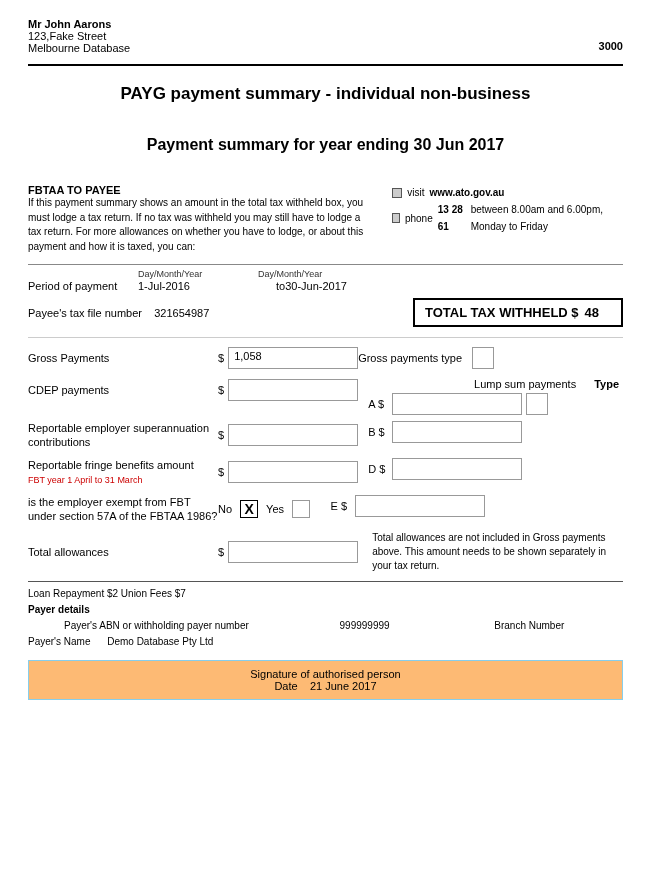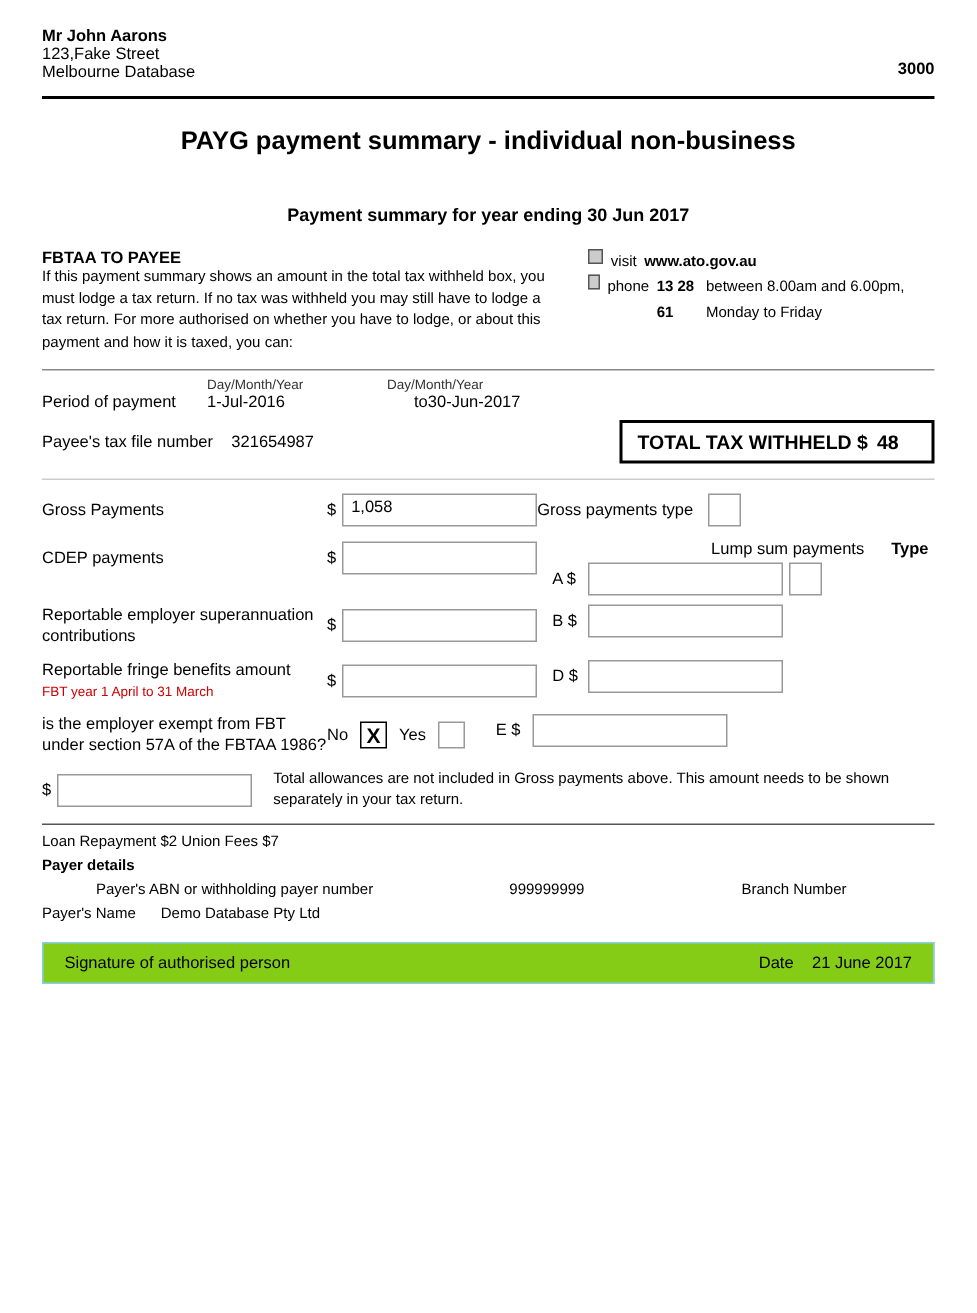--- a/index.html
+++ b/index.html
@@ -29,35 +29,35 @@
     }
     .main-title {
       text-align: center;
       font-size: 17px;
       font-weight: bold;
       margin: 18px 0 18px 0;
     }
     .payment-summary-year {
       text-align: center;
       font-weight: bold;
-      font-size: 12px;
-      margin-bottom: 8px;
+      font-size: 16px;
+      margin-bottom: 22px;
     }
     .notice-section {
       display: flex;
       gap: 18px;
       margin-bottom: 10px;
     }
     .notice-left { flex: 1.5; }
     .notice-title { font-weight: bold; font-size: 11px; }
     .notice-body { font-size: 10px; line-height: 1.45; }
     .notice-right { flex: 1; font-size: 10px; line-height: 1.7; }
     .notice-right .visit-row, .notice-right .phone-row {
       display: flex;
-      align-items: flex-start;
+      align-items: center;
       gap: 5px;
     }
     .checkbox-small {
       display: inline-block;
       width: 10px; height: 10px;
       border: 1px solid #555;
       background: #ccc;
       vertical-align: middle;
     }
     hr.section-rule {
@@ -196,27 +196,28 @@
       line-height: 1.6;
     }
     .footer-info .payer-details-title { font-weight: bold; }
     .footer-row {
       display: flex;
       gap: 44px;
       margin-left: 36px;
     }
     .signature-box {
       border: 1px solid #87CEEB;
-      background: #84cc16;
+      background: #fdba74;
       display: flex;
       align-items: center;
       justify-content: space-between;
       padding: 7px 14px;
       margin-top: 10px;
       font-size: 11px;
+      flex-direction: column;
     }
     .gross-type-box {
       border: 1px solid #999;
       width: 22px; height: 22px;
       display: inline-block;
       vertical-align: middle;
     }
     .period-labels-row {
       display: flex;
       margin-bottom: 1px;
@@ -254,21 +255,21 @@
 
 <div style="height:14px;"></div>
 
 <div class="payment-summary-year">Payment summary for year ending  30 Jun 2017</div>
 
 <div style="height:8px;"></div>
 
 <div class="notice-section">
   <div class="notice-left">
     <div class="notice-title">FBTAA TO PAYEE</div>
-    <div class="notice-body">If this payment summary shows an amount in the total tax withheld box, you must lodge a tax return. If no tax was withheld you may still have to lodge a tax return. For more authorised on whether you have to lodge, or about this payment and how it is taxed, you can:</div>
+    <div class="notice-body">If this payment summary shows an amount in the total tax withheld box, you must lodge a tax return. If no tax was withheld you may still have to lodge a tax return. For more allowances on whether you have to lodge, or about this payment and how it is taxed, you can:</div>
   </div>
   <div class="notice-right">
     <div class="visit-row">
       <span class="checkbox-small"></span>
       <span>visit</span>
       <strong>www.ato.gov.au</strong>
     </div>
     <div class="phone-row">
       <span class="checkbox-small"></span>
       <span>phone</span>
@@ -401,20 +402,21 @@
     <div style="flex:1; padding-left:10px;">
 
       <div class="lump-sum-row">
         <span class="lump-label">E $</span>
         <div class="input-box"></div>
       </div>
     </div>
   </div>
 
   <div class="form-row">
+    <div class="form-label">Total allowances</div>
     <span class="dollar-sign">$</span>
     <div class="input-box"></div>
     <div class="allowances-note" style="padding-left:14px;">Total allowances are not included in Gross payments above. This amount needs to be shown separately in your tax return.</div>
   </div>
 
 </div>
 
 <hr class="footer-rule">
 
 <div class="footer-info">

